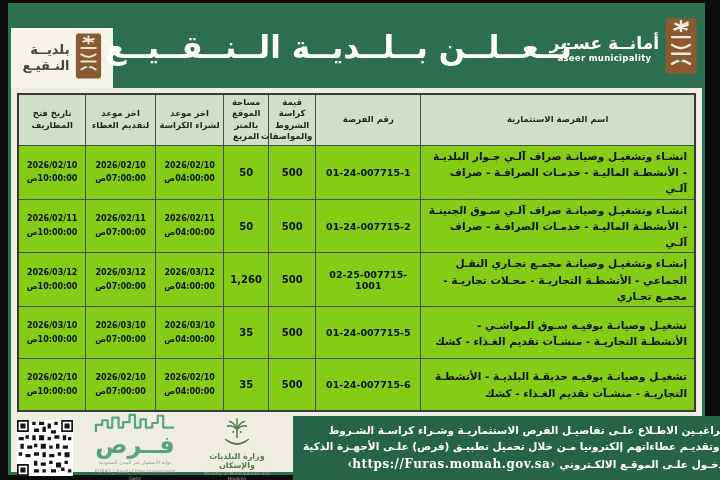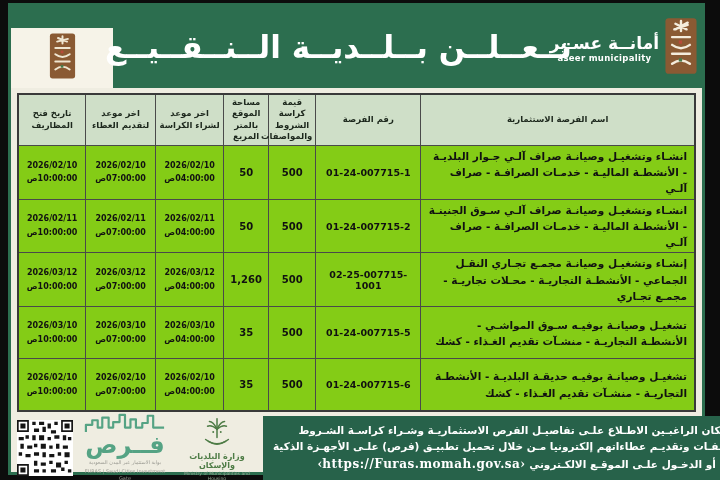--- a/index.html
+++ b/index.html
@@ -28,21 +28,21 @@
   .tbl th,.tbl td{border:1px solid #4a4a4a;box-sizing:border-box;}
   .tbl th{background:#cfdfc8;color:#1d281d;font-weight:bold;font-size:8.5px;height:46px;
           padding:2px 3px;text-align:center;line-height:1.35;}
   .tbl td{background:#84cc16;color:#111;font-weight:bold;height:52px;padding:2px 4px;}
   .c-name{font-size:10.5px;text-align:right;line-height:1.55;padding:2px 7px !important;}
   .c-num{font-size:9.5px;text-align:center;margin-top:11px;}
   .c-val,.c-area{font-size:10px;text-align:center;}
   .c-date{font-size:8px;text-align:center;line-height:1.7;direction:rtl;}
 
   
-  .footer{margin:3px 6px;display:flex;align-items:center;gap:6px;height:64px;}
+  .footer{margin:3px 6px;display:flex;align-items:center;gap:16px;height:64px;}
   .qr{flex:0 0 56px;height:56px;}
   .furas{flex:0 0 92px;text-align:center;line-height:1;}
   .furas-word{font-size:24px;font-weight:bold;color:#55a384;margin-top:-3px;}
   .furas-sub{font-size:5px;color:#9a9a92;margin-top:2px;line-height:1.4;}
   .ministry{flex:0 0 80px;text-align:center;line-height:1.2;}
   .ministry-ar{font-size:8px;font-weight:bold;color:#4e7c46;direction:rtl;}
   .ministry-en{font-size:4.5px;color:#94a894;}
   .notice{flex:1;height:64px;box-sizing:border-box;background:#27624a;color:#fff;
           padding:4px 10px;direction:rtl;text-align:center;font-weight:bold;font-size:10.5px;
           display:flex;flex-direction:column;justify-content:center;line-height:1.5;}
@@ -50,20 +50,24 @@
   .url{font-family:"DejaVu Serif",serif;font-size:12px;letter-spacing:.5px;}
 </style>
 </head>
 <body>
 
 <div class="stage">
   <div class="page">
 
     <div class="header-band">
       <div class="naqee-box">
+        <div class="naqee-text">
+          <div>بلديــة</div>
+          <div>النـقيـع</div>
+        </div>
         <span>
           <svg width="27" height="50" viewBox="0 0 30 54">
             <rect x="1" y="2" width="28" height="50" rx="3" fill="#8a5a33"></rect>
             <g stroke="#efe6d2" stroke-width="2.2" stroke-linecap="round" fill="none">
               <path d="M10 7 l10 4 M15 5 l0 8 M9 11 l12 -3"></path>
               <path d="M7 18 h16"></path>
                 <path d="M7 25 q8 6 16 0"></path>
               <path d="M7 33 h16"></path>
                 <path d="M7 42 q8 -6 16 0"></path>
             </g>

